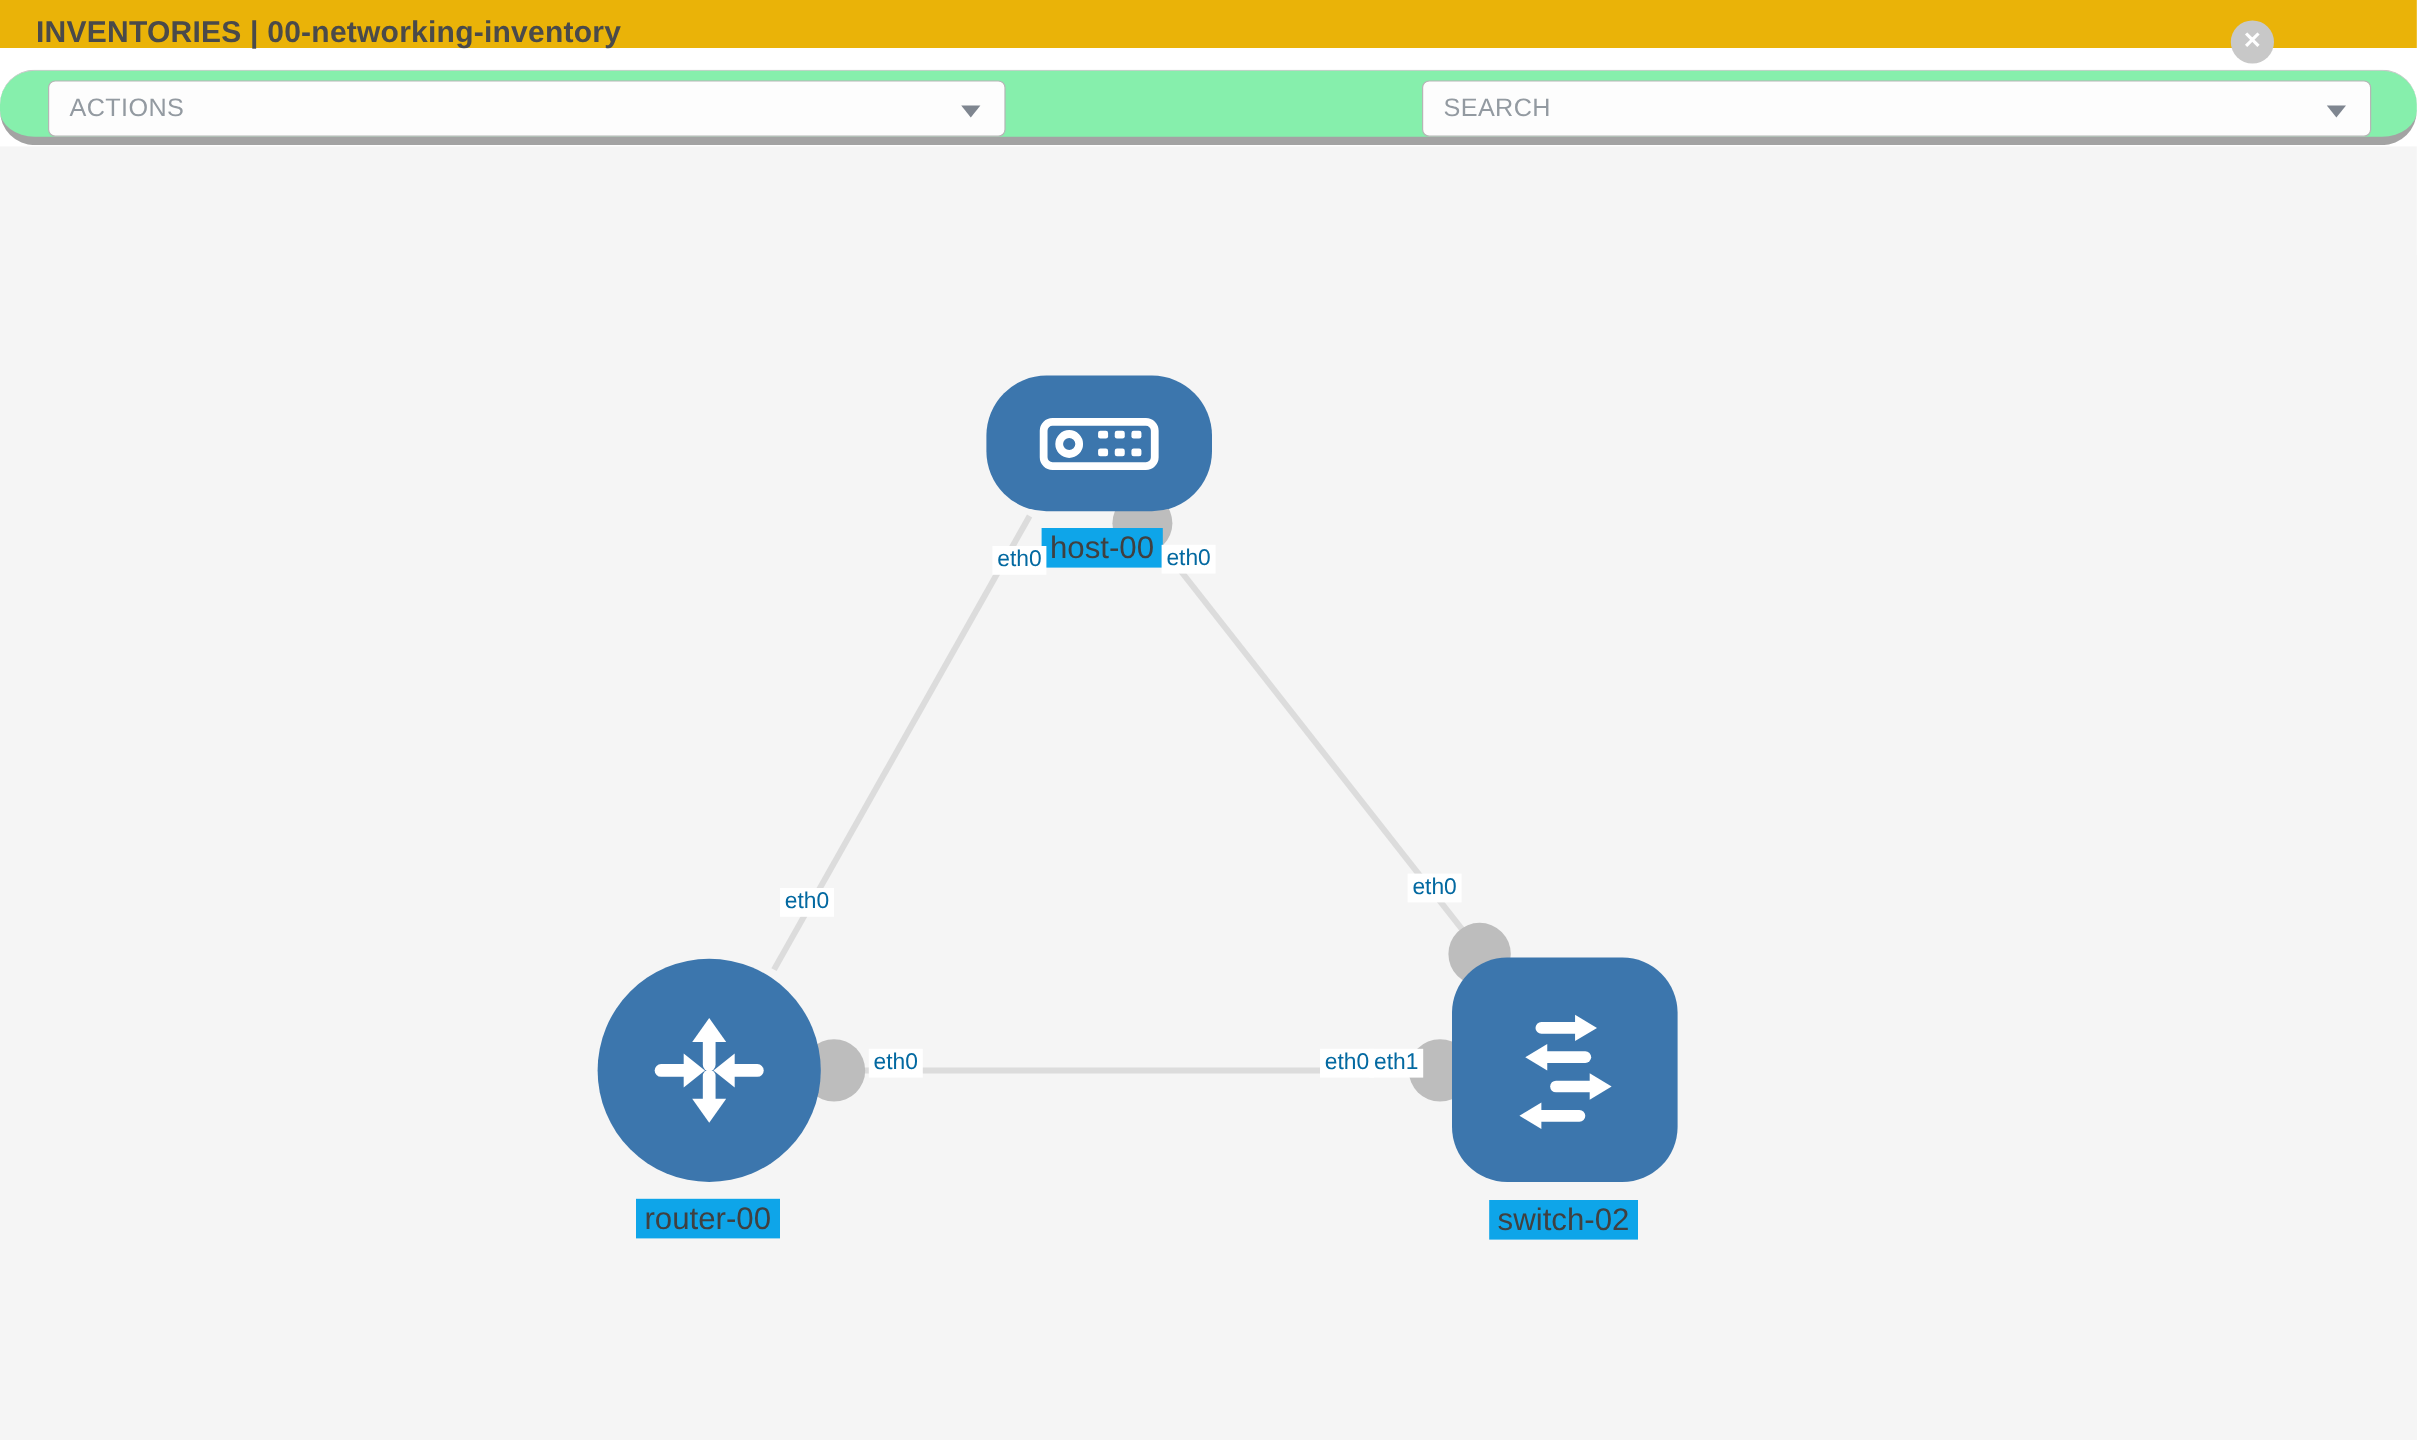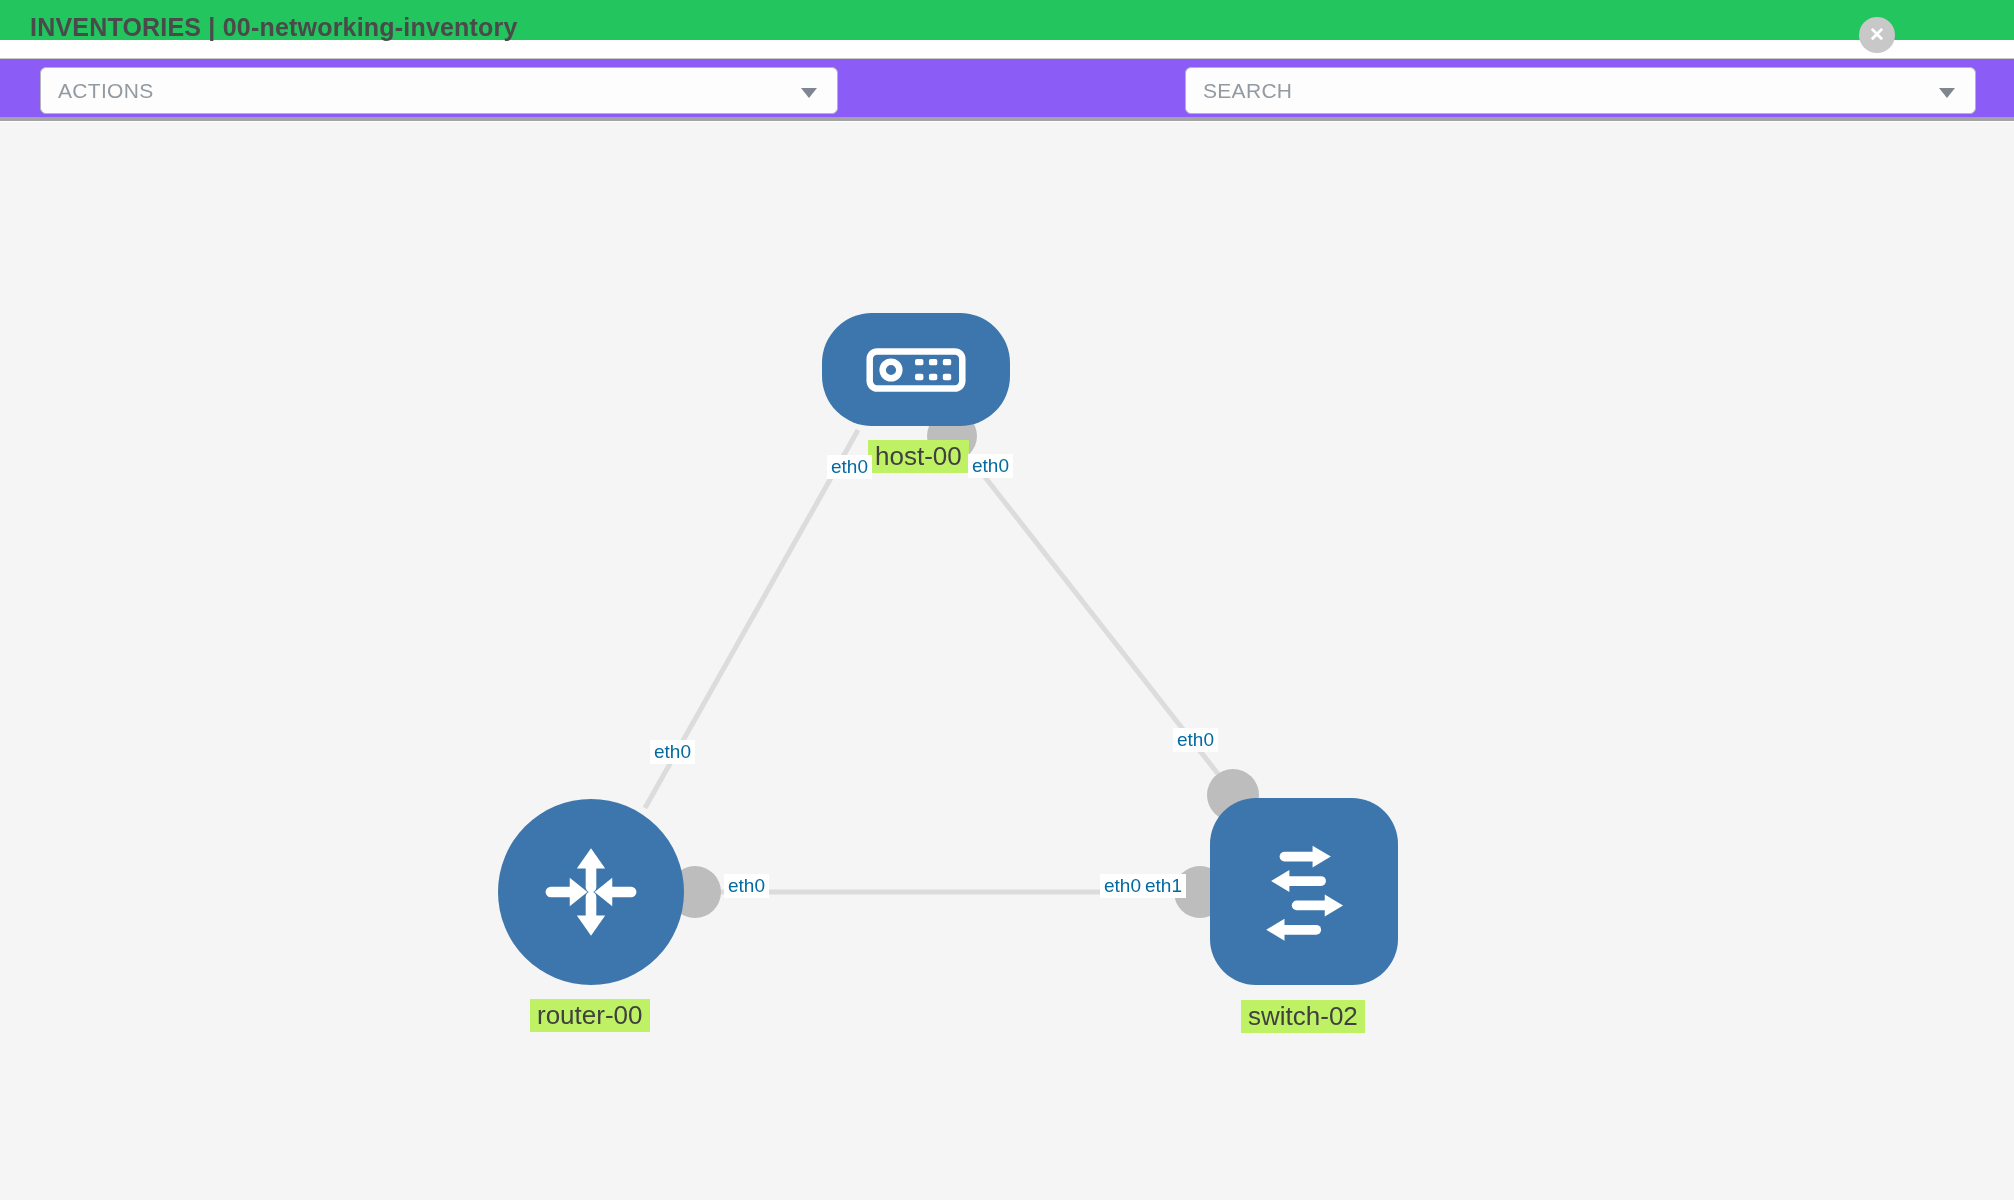--- a/index.html
+++ b/index.html
@@ -1,47 +1,47 @@
 <!DOCTYPE html>
 <html><head>
 <meta charset="utf-8">
 <style>
   * { margin:0; padding:0; box-sizing:border-box; }
   html,body { width:2014px; height:1200px; overflow:hidden; background:#fff;
               font-family:"Liberation Sans", sans-serif; }
 
   
-  .header { position:absolute; left:0; top:0; width:2014px; height:40px; background:#22c55e; }
+  .header { position:absolute; left:0; top:0; width:2014px; height:40px; background:#eab308; }
   .page-title { position:absolute; left:30px; top:13px; font-size:25px; font-weight:bold; color:#4a4a4a; letter-spacing:0.2px; }
   .close-btn { position:absolute; left:1859px; top:17px; width:36px; height:36px; border:none; border-radius:50%;
                background:#c8c8c8; color:#ffffff; font-size:19px; font-weight:bold; line-height:36px; text-align:center; cursor:pointer; }
 
   
-  .toolbar { position:absolute; left:0; top:58px; width:2014px; height:63px; background:#8b5cf6;
-             border-top:1px solid #c9c9c9; border-bottom:4px solid #a3a3a3; }
+  .toolbar { position:absolute; left:0; top:58px; width:2014px; height:63px; background:#86efac;
+             border-top:1px solid #c9c9c9; border-bottom:7px solid #a3a3a3;border-radius:29px; }
   .select { position:absolute; top:8px; height:47px; background:#fdfdfd; border:1px solid #b5b5b5; border-radius:6px; cursor:pointer; }
   .select .label { position:absolute; left:17px; top:11px; font-size:21px; color:#939aa1; letter-spacing:0.3px; }
   .caret { position:absolute; right:20px; top:20px; width:0; height:0;
            border-left:8px solid transparent; border-right:8px solid transparent; border-top:10px solid #7f8690; }
   .actions-select { left:40px; width:798px; }
   .search-select { left:1185px; width:791px; }
   .tool-icon { position:absolute; top:75px; cursor:pointer; }
   .wrench { left:1053px; }
   .key { left:1120px; }
 
   
   .canvas { position:absolute; left:0; top:122px; width:2014px; height:1078px; background:#f5f5f5; }
   .links-layer { position:absolute; left:0; top:-122px; width:2014px; height:1200px; }
 
   .node { position:absolute; background:#3c76ad; display:flex; align-items:center; justify-content:center; cursor:pointer; }
   .node-host   { left:822px; top:191px; width:188px; height:113px; border-radius:50px; }
   .node-router { left:498px; top:677px; width:186px; height:186px; border-radius:50%; }
   .node-switch { left:1210px; top:676px; width:188px; height:187px; border-radius:46px; }
 
-  .node-label { position:absolute; background:#bef264; color:#404040; font-size:26px; padding:1px 7px; white-space:nowrap; }
+  .node-label { position:absolute; background:#0ea5e9; color:#404040; font-size:26px; padding:1px 7px; white-space:nowrap; }
   .lbl-host   { left:868px; top:318px; }
   .lbl-router { left:530px; top:877px; }
   .lbl-switch { left:1241px; top:878px; }
 
   .if-label { position:absolute; background:#ffffff; color:#0369a1; font-size:19px; padding:1px 4px; white-space:nowrap; }
   .if-host-left    { left:827px;  top:333px; }
   .if-host-right   { left:968px;  top:332px; }
   .if-router-top   { left:650px;  top:618px; }
   .if-router-right { left:724px;  top:752px; }
   .if-switch-top   { left:1173px; top:606px; }

